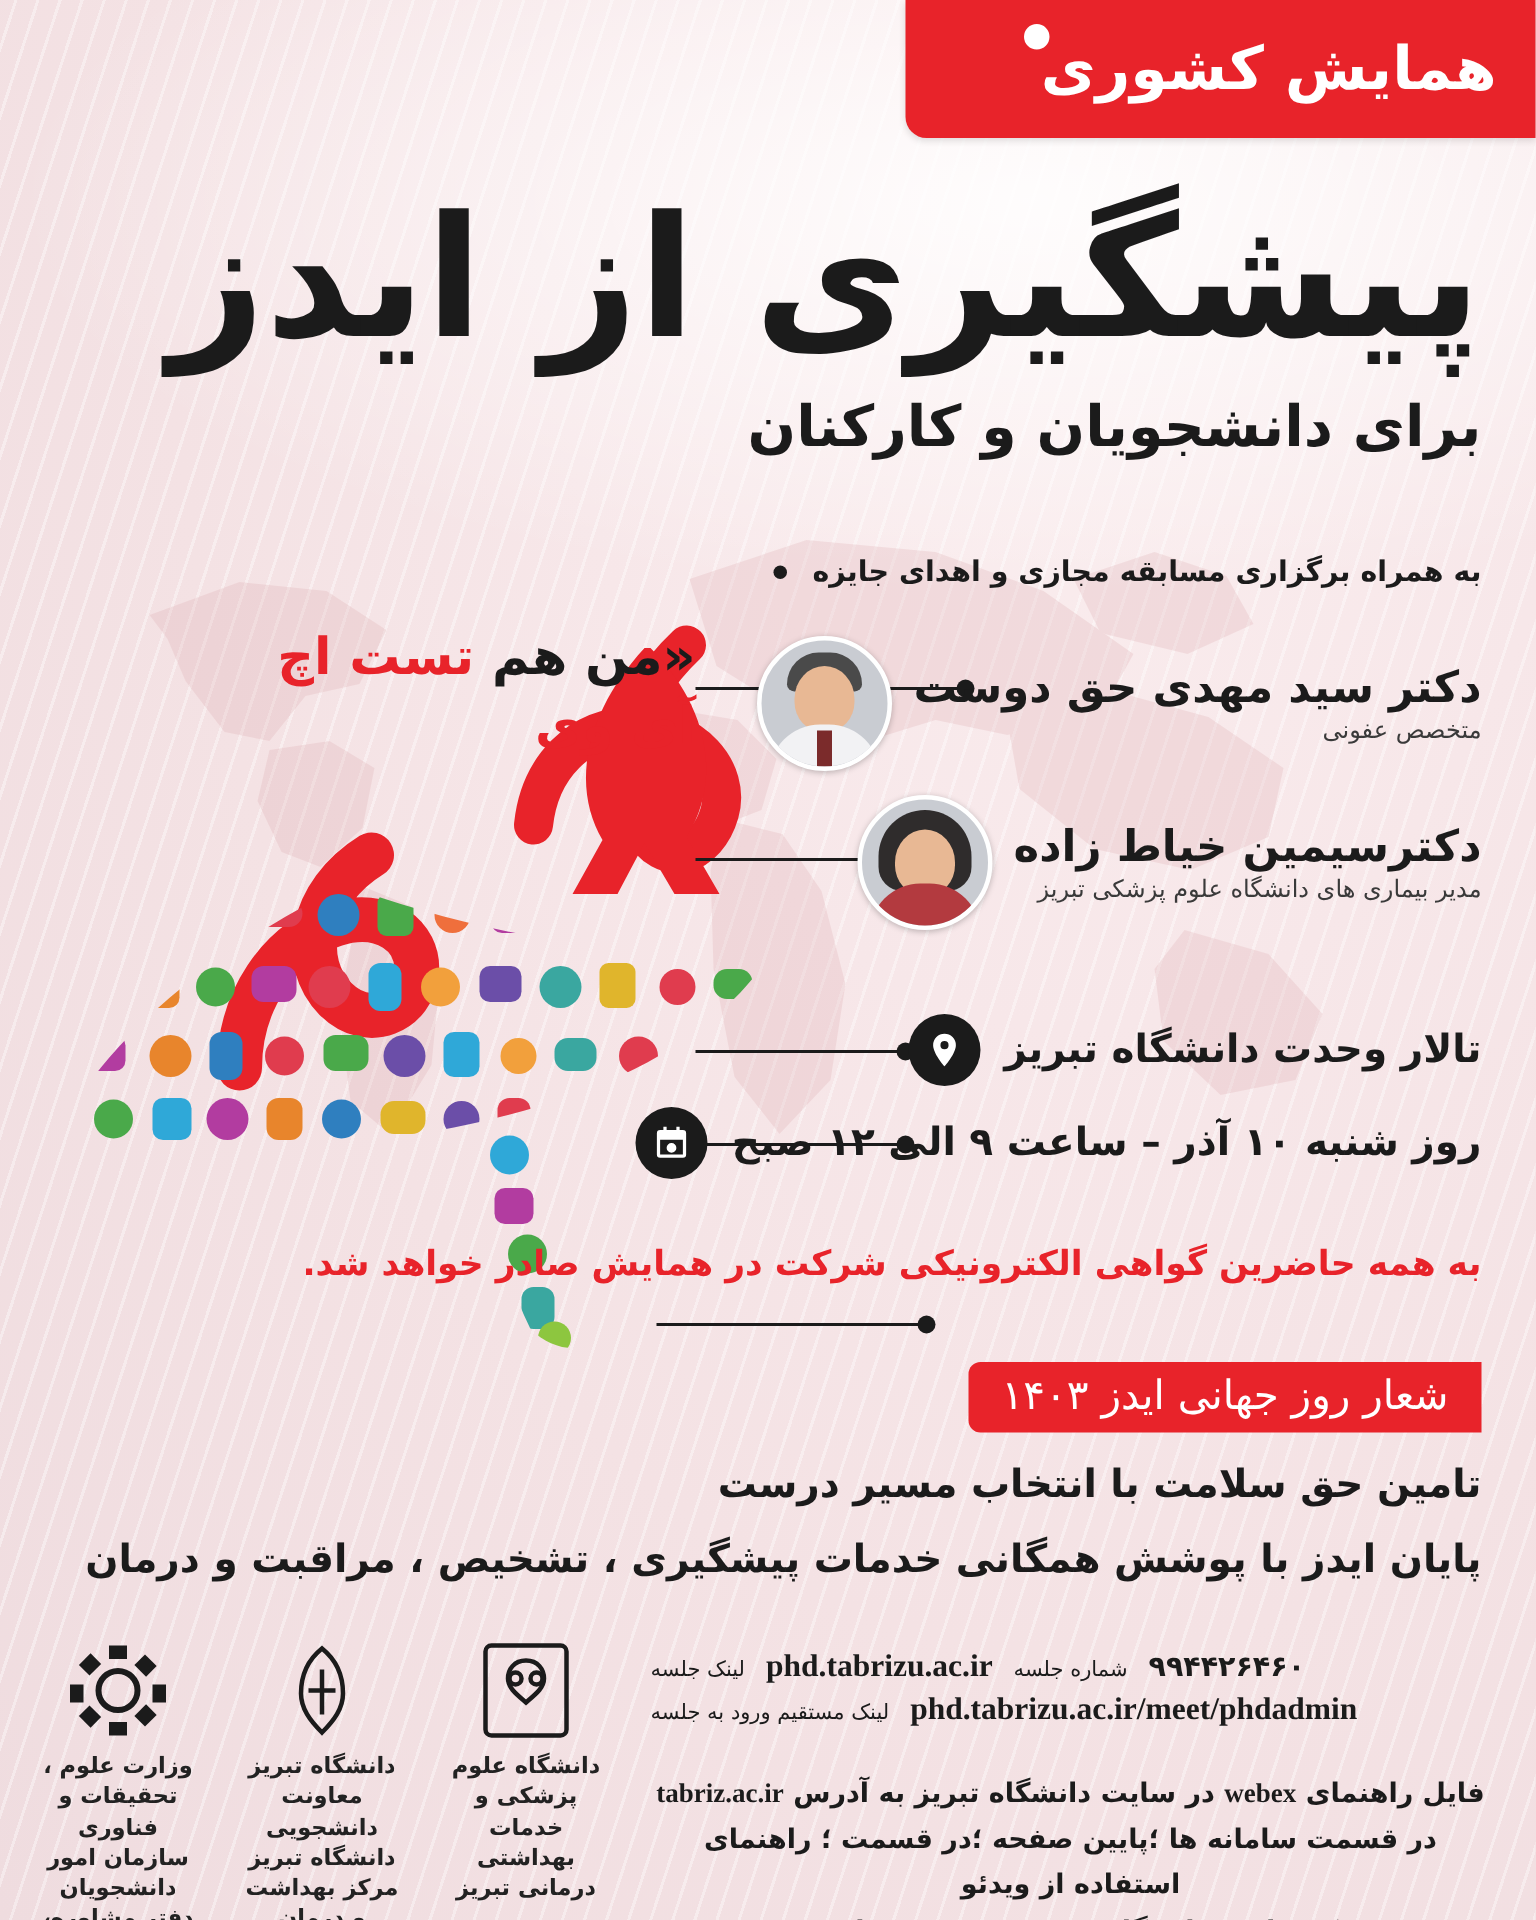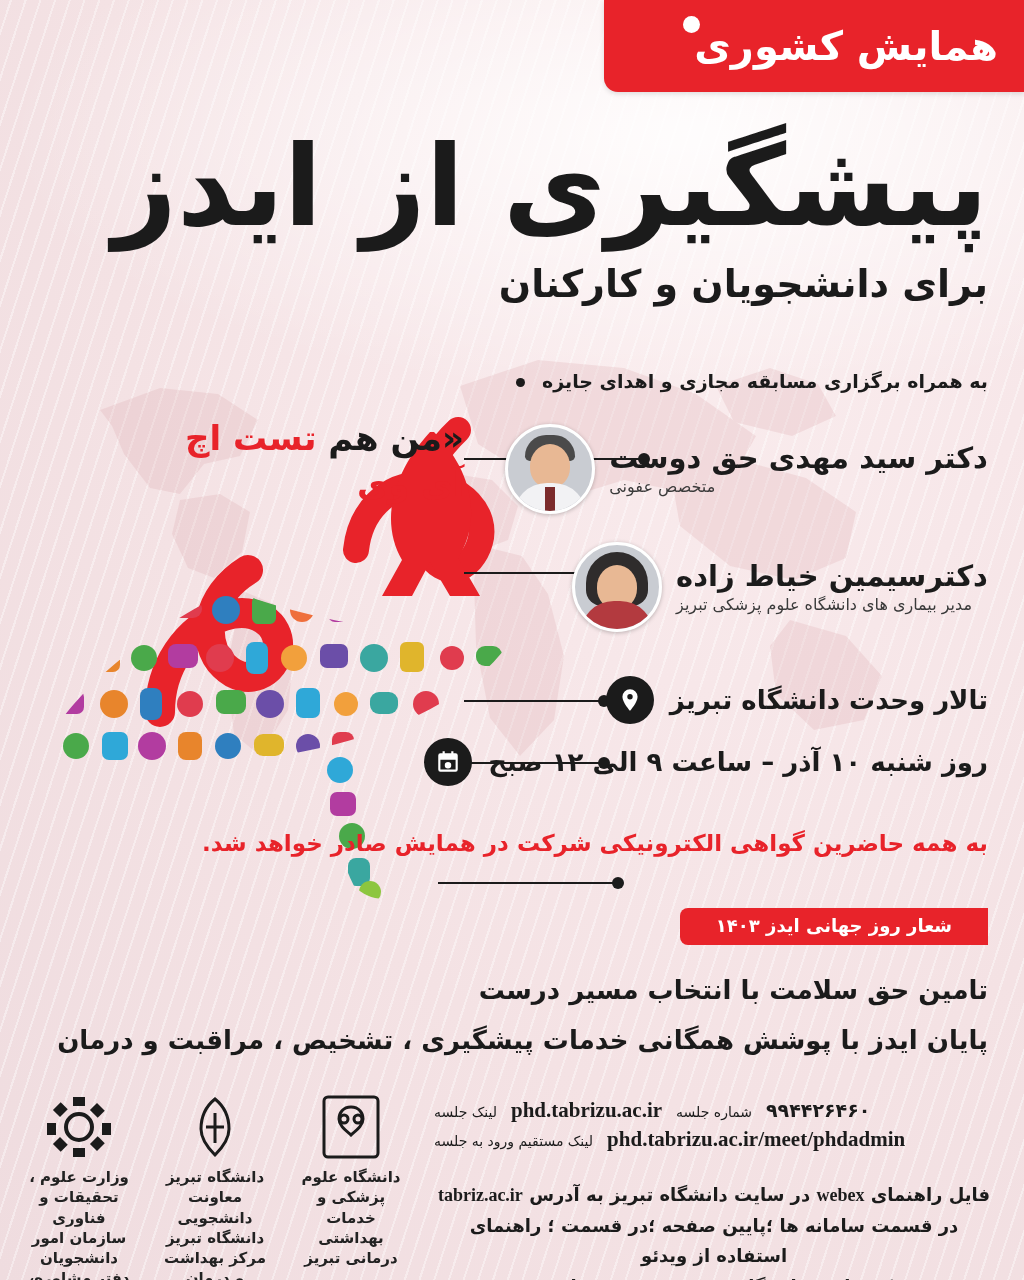--- a/index.html
+++ b/index.html
@@ -153,21 +153,21 @@
 
   
   .speaker {
     position: absolute;
     display: flex;
     flex-direction: row-reverse;
     align-items: center;
     gap: 14px;
   }
   .speaker.s1 { right: 36px; top: 424px; }
-  .speaker.s2 { right: 36px; top: 542px; }
+  .speaker.s2 { right: 36px; top: 530px; }
   .avatar {
     width: 84px; height: 84px;
     border-radius: 50%;
     overflow: hidden;
     position: relative;
     border: 3px solid #ffffff;
     box-shadow: 0 1px 4px rgba(0,0,0,.25);
     flex: 0 0 auto;
     background: #c9ccd2;
   }
@@ -203,21 +203,21 @@
     background: #f2f2f4;
   }
   .avatar.female .body { background: #b33a3f; }
   .avatar .tie {
     position: absolute;
     left: 50%; bottom: 0;
     transform: translateX(-50%);
     width: 10px; height: 24px;
     background: #7b2b2b;
   }
-  .sp-text { text-align: left; }
+  .sp-text { text-align: right; }
   .sp-name {
     color: #1b1b1b;
     font-size: 29px;
     font-weight: bold;
     line-height: 1.25;
     white-space: nowrap;
   }
   .sp-role {
     color: #3a3a3a;
     font-size: 16px;
@@ -302,23 +302,23 @@
     border-radius: 50%;
     background: #1b1b1b;
   }
 
   
   .slogan-badge {
     position: absolute;
     right: 36px; top: 908px;
     background: #e8232a;
     color: #fff;
-    font-size: 18px;
-    font-weight: bold;
-    padding: 7px 36px 9px;
+    font-size: 27px;
+    font-weight: normal;
+    padding: 7px 22px 9px;
     border-radius: 8px 0 0 8px;
     white-space: nowrap;
   }
   .slogan-1 {
     position: absolute;
     right: 36px; top: 975px;
     color: #1b1b1b;
     font-size: 26px;
     font-weight: bold;
     white-space: nowrap;

